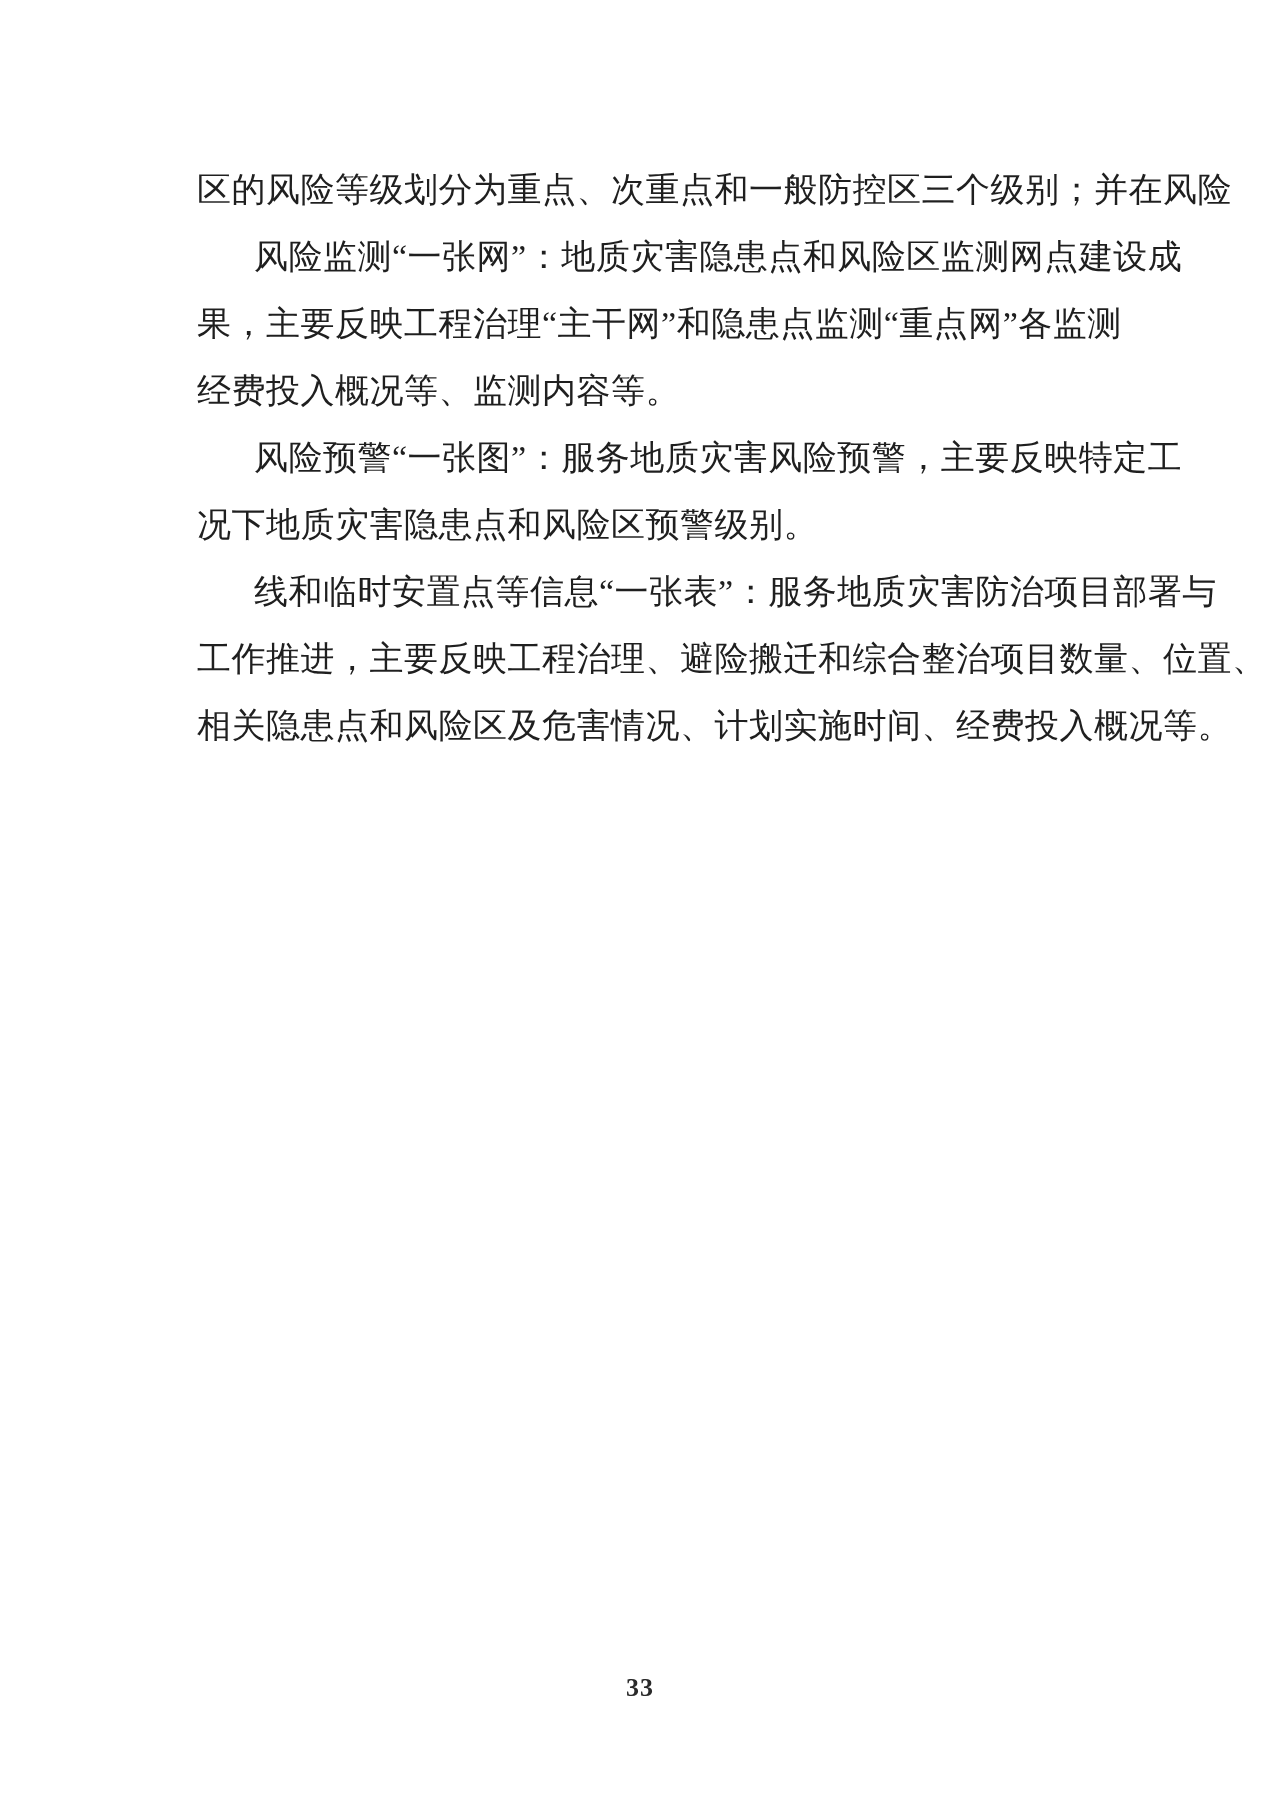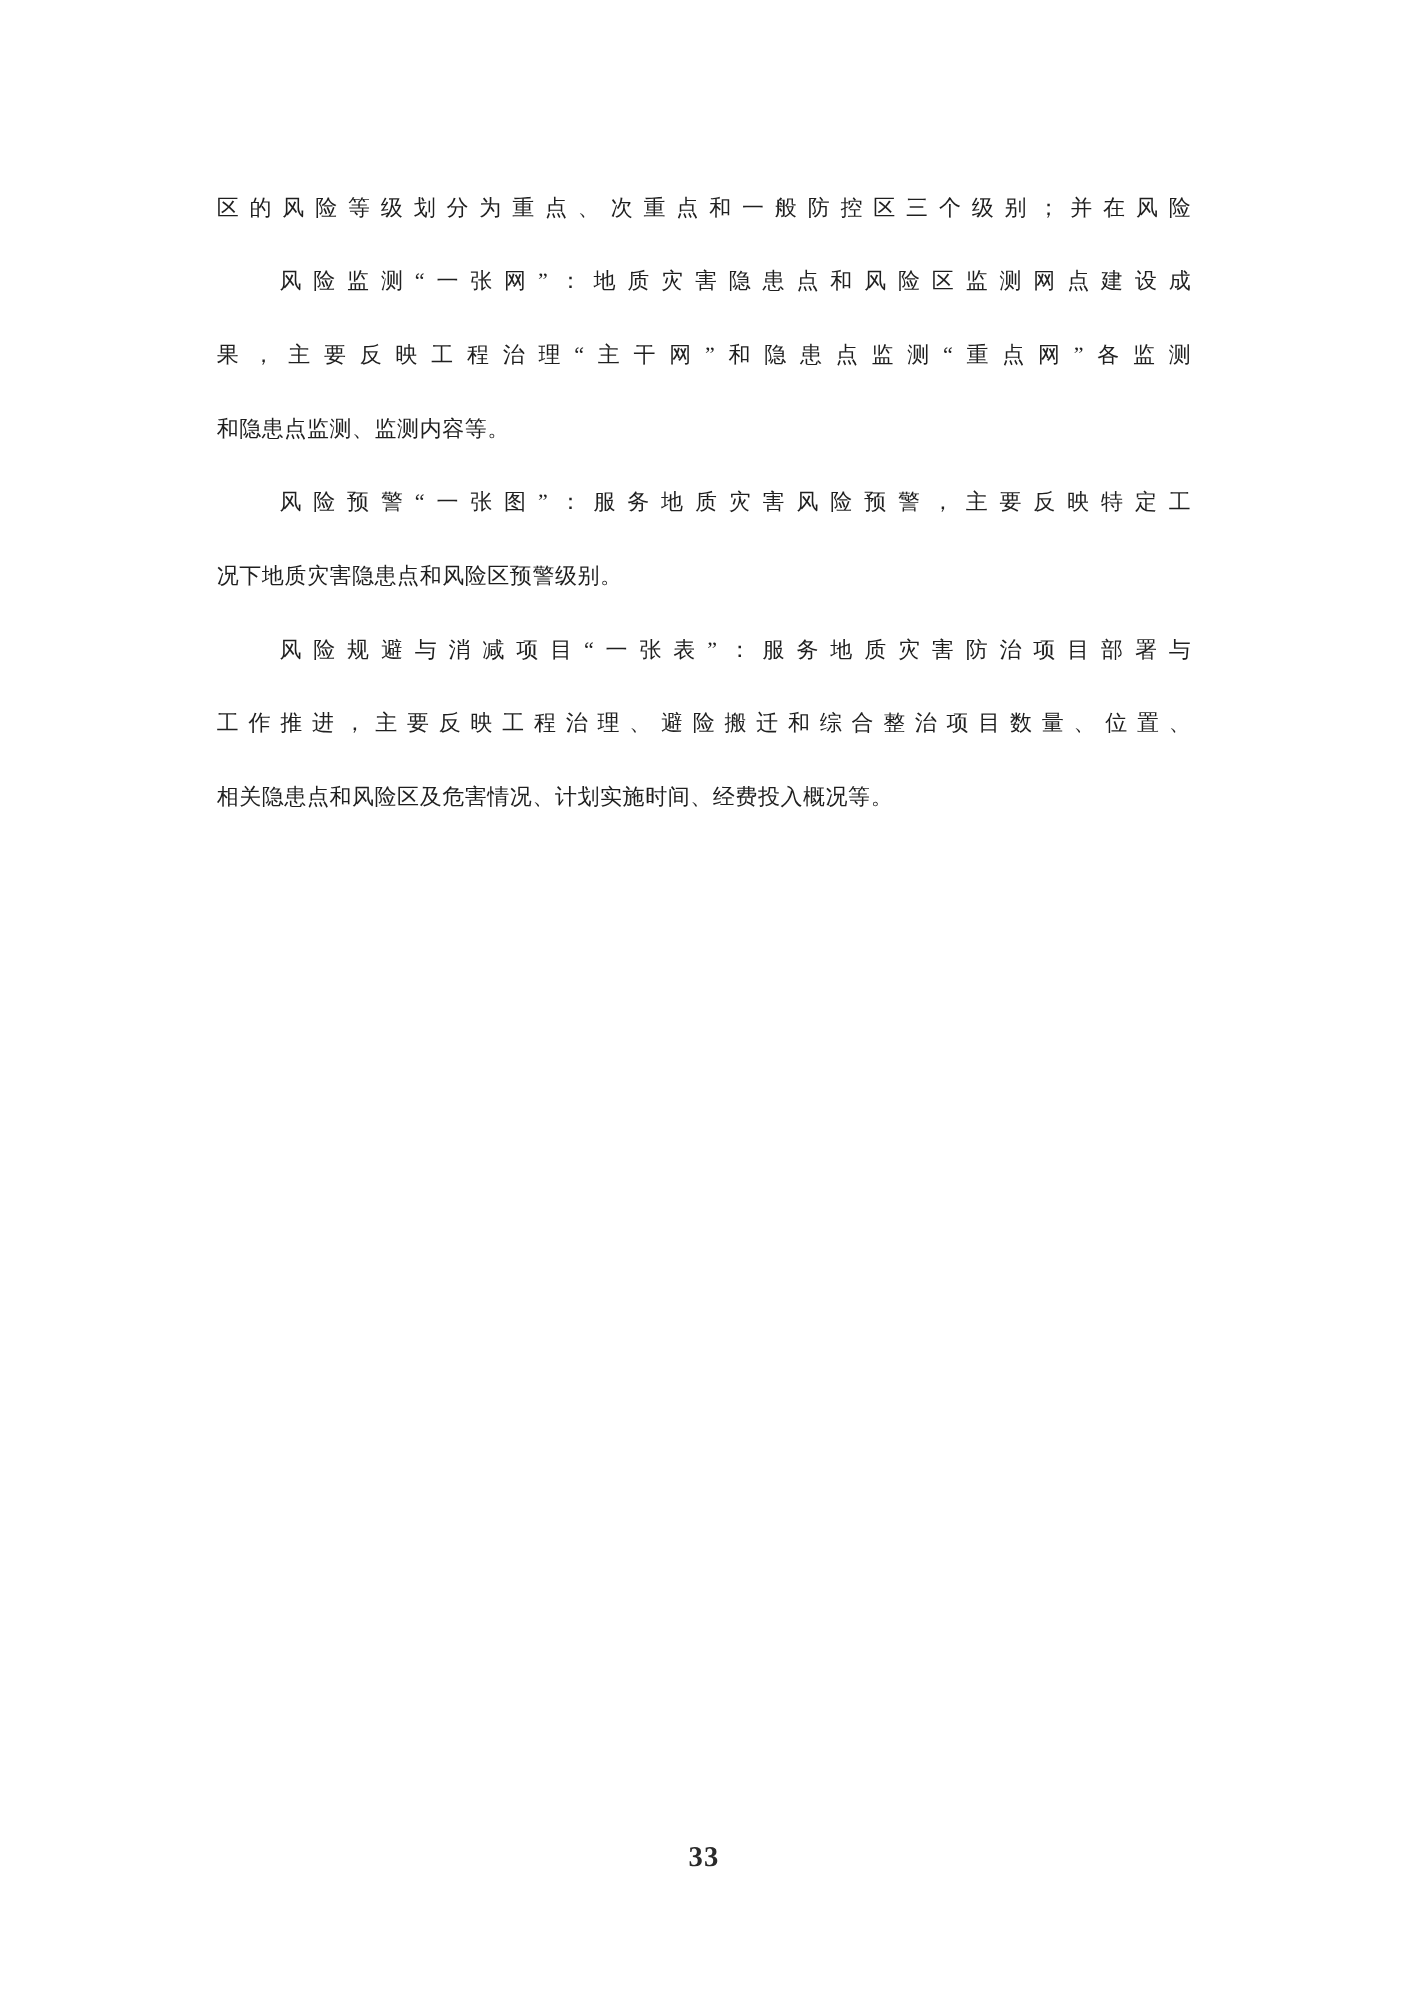--- a/index.html
+++ b/index.html
@@ -16,21 +16,21 @@
     color: #1f1f1f;
     overflow: hidden;
   }
   .content {
     position: absolute;
     left: 197px;
     top: 156px;
     width: 886px;
   }
   .line {
-    font-size: 20px;
+    font-size: 34px;
     line-height: 67px;
     height: 67px;
     text-align: justify;
     text-align-last: justify;
     letter-spacing: 0.5px;
     white-space: nowrap;
   }
   .line.last {
     text-align-last: left;
   }
@@ -56,25 +56,25 @@
 </head>
 <body>
 
 <div class="page">
   <div class="content">
 
     <div class="line"><span class="head"></span><span>区的风险等级划分为重点、次重点和一般防控区三个级别；并在风险</span></div>
 
     <div class="line indent"><span class="head">风险监测“一张网”：</span><span>地质灾害隐患点和风险区监测网点建设成</span></div>
     <div class="line"><span class="head"></span><span>果，主要反映工程治理“主干网”和隐患点监测“重点网”各监测</span></div>
-    <div class="line last"><span class="head"></span><span>和隐患点监测、监测内容等。</span></div>
+    <div class="line last"><span class="head"></span><span>经费投入概况等、监测内容等。</span></div>
 
     <div class="line indent"><span class="head">风险预警“一张图”：</span><span>服务地质灾害风险预警，主要反映特定工</span></div>
     <div class="line last"><span class="head"></span><span>况下地质灾害隐患点和风险区预警级别。</span></div>
 
-    <div class="line indent"><span class="head">风险规避与消减项目“一张表”：</span><span>服务地质灾害防治项目部署与</span></div>
+    <div class="line indent"><span class="head">线和临时安置点等信息“一张表”：</span><span>服务地质灾害防治项目部署与</span></div>
     <div class="line"><span class="head"></span><span>工作推进，主要反映工程治理、避险搬迁和综合整治项目数量、位置、</span></div>
     <div class="line last"><span class="head"></span><span>相关隐患点和风险区及危害情况、计划实施时间、经费投入概况等。</span></div>
 
   </div>
 
   <div class="page-number">33</div>
 </div>
 
 </body></html>

